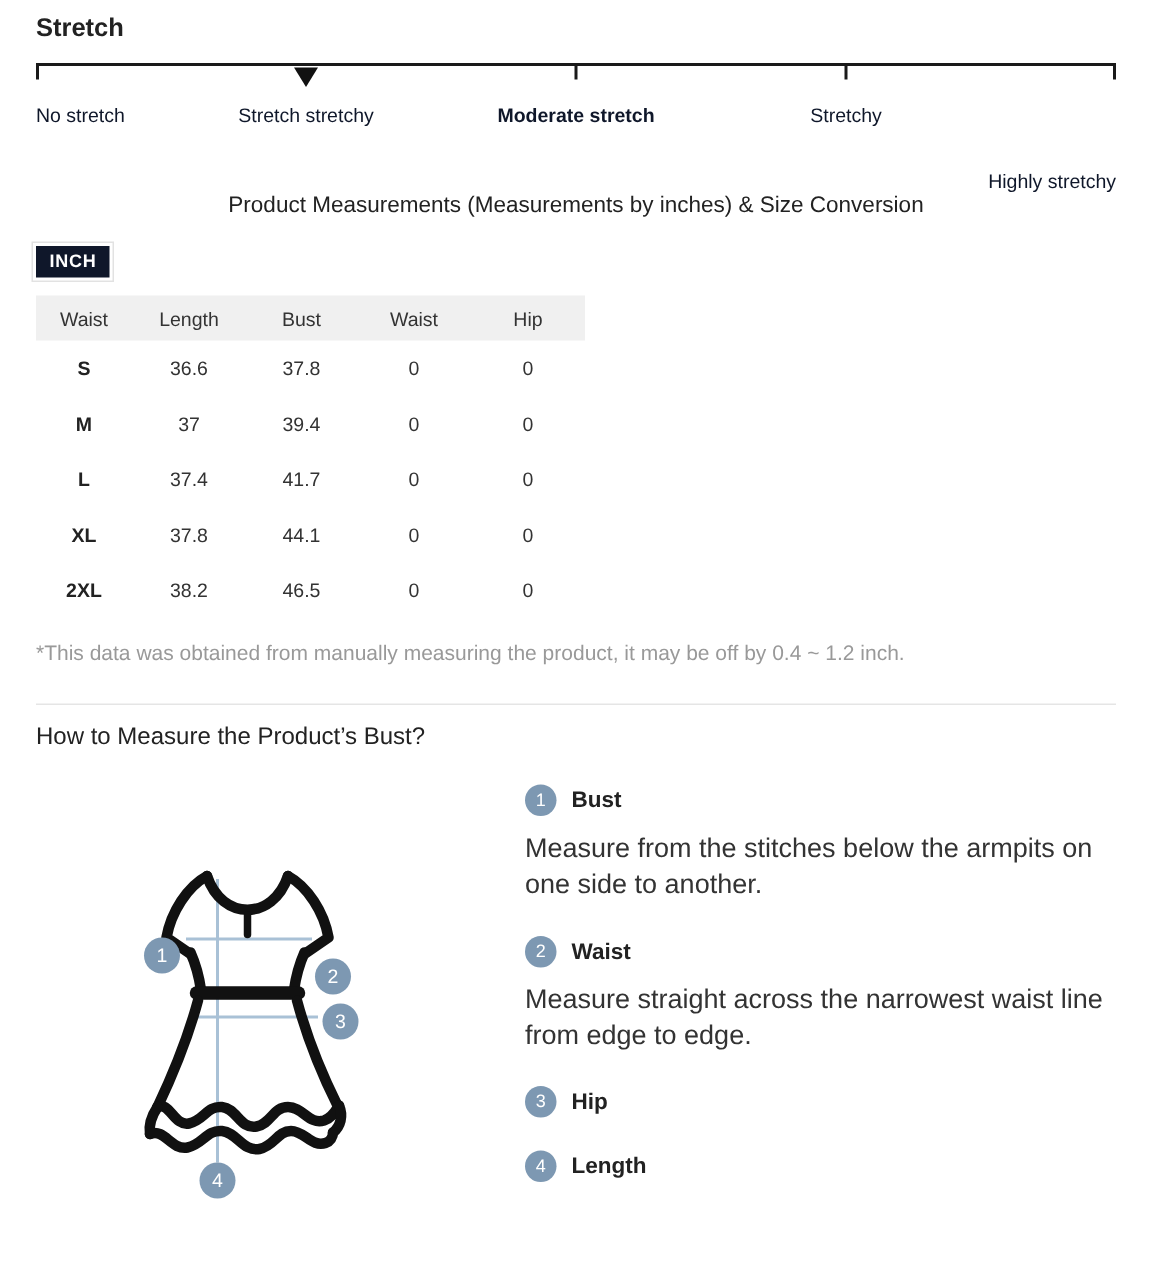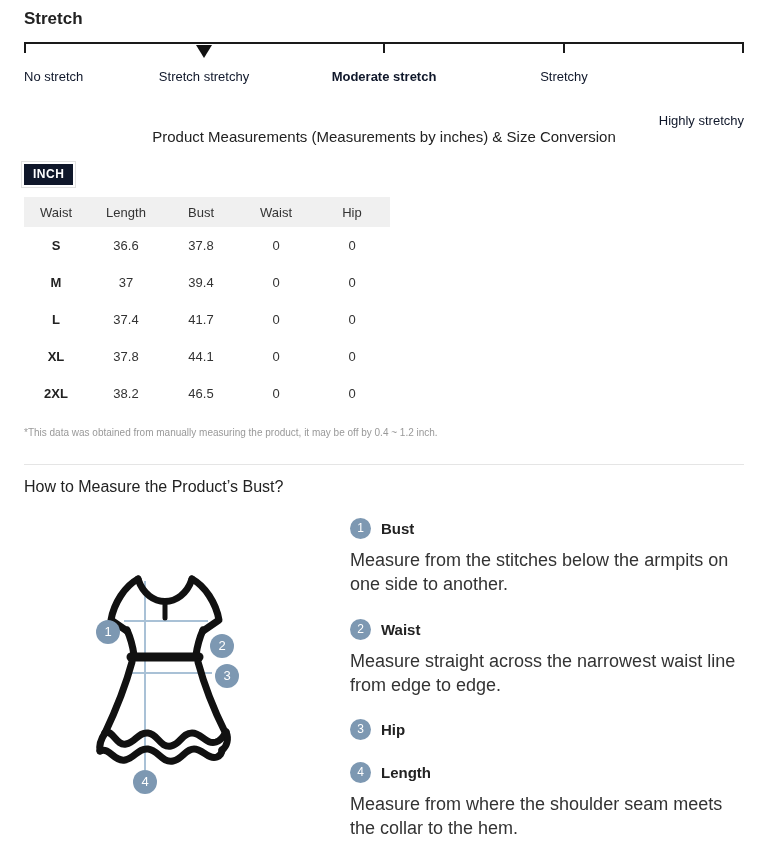--- a/index.html
+++ b/index.html
@@ -46,21 +46,21 @@
   table.size-table { border-collapse: collapse; margin: 12px 0 0 24px; width: 366px; font-size: 13px; }
   table.size-table th {
     background: #f0f0f0; font-weight: 400; color: #333;
     height: 30px; text-align: center; padding: 0;
   }
   table.size-table td { height: 37px; text-align: center; color: #333; padding: 0; }
   table.size-table td.size-cell { font-weight: 700; color: #222; }
   .col-size { width: 64px; } .col-a { width: 76px; } .col-b { width: 74px; }
   .col-c { width: 76px; } .col-d { width: 76px; }
 
-  .disclaimer { margin: 15px 24px 0 24px; font-size: 10px; color: #999; }
+  .disclaimer { margin: 15px 24px 0 24px; font-size: 14px; color: #999; }
 
   .divider { border: none; border-top: 1px solid #e5e5e5; margin: 26px 24px 0 24px; }
 
   
   .howto-title { margin: 13px 24px 0 24px; font-size: 16px; font-weight: 400; color: #222; }
   .measure-row { display: flex; margin-top: 8px; padding: 0 24px; }
   .diagram-col { width: 326px; position: relative; height: 332px; flex: 0 0 326px; }
   .dress-wrap { position: absolute; left: 54px; top: 59px; width: 250px; height: 268px; }
   .dress-wrap svg { display: block; }
   .marker-dot {
@@ -231,19 +231,18 @@
           <span class="instr-num" style="background:#7d98b2;">3</span>
           <span class="instr-label">Hip</span>
         </div>
       </div>
 
       <div class="instr-item">
         <div class="instr-head">
           <span class="instr-num" style="background:#7d98b2;">4</span>
           <span class="instr-label">Length</span>
         </div>
-        <p class="instr-desc">Measure from where the shoulder seam meets the collar to the hem.</p>
       </div>
 
     </div>
   </div>
 
 </div>
 
 </body></html>

